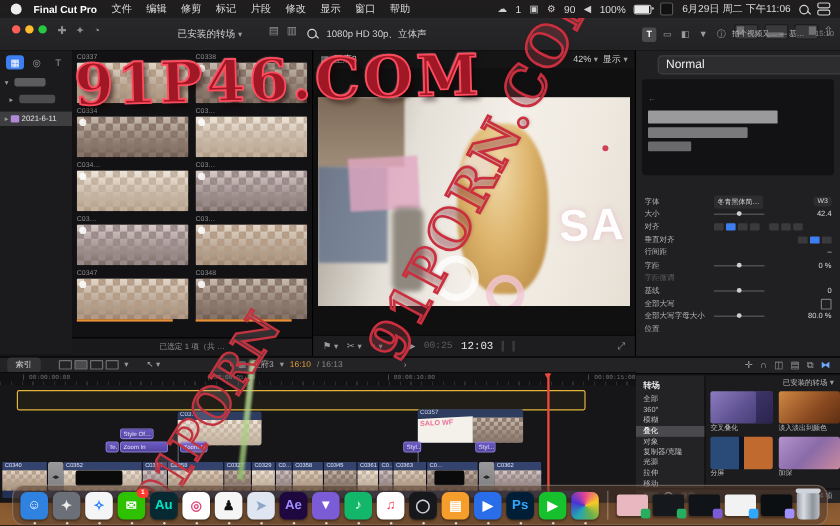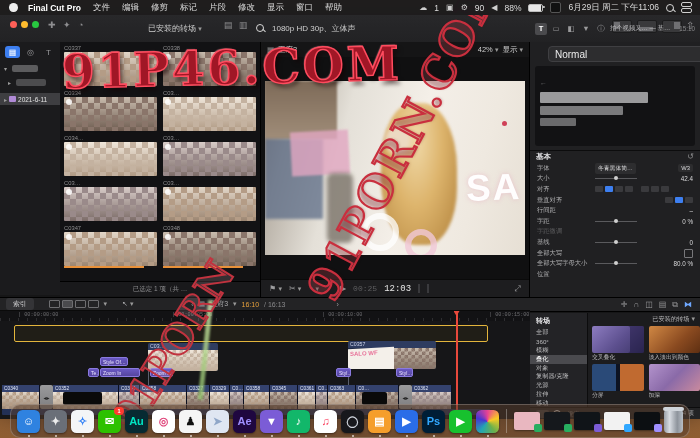--- a/index.html
+++ b/index.html
@@ -210,21 +210,21 @@
         <div class="mb-item" style="display: inline-block;">窗口</div>
         <div class="mb-item" style="display: inline-block;">帮助</div>
       </span>
     <span id="mb-status">
       <span class="st-ic">☁</span>
         <span>1</span>
       <span class="st-ic">▣</span>
       <span class="st-ic">⚙</span>
       <span>90</span>
       <span class="st-ic">◀</span>
-      <span>88%</span>
+      <span>100%</span>
       <span class="batt"></span>
       <span class="appblk"></span>
       <span>6月29日 周二 下午11:06</span>
       <span class="mag"></span>
       <span class="cc">
           <b></b>
           <b></b>
         </span>
     </span>
   </div>
@@ -362,24 +362,20 @@
       <div id="normal-box">
         <span>Normal</span>
         <span class="ud">▴<br>▾</span>
       </div>
       <div id="insp-text">
         <span class="arrow">←</span>
         <div class="blk" style="width:72%;height:11px;background:#9a9a9c"></div>
         <div class="blk" style="width:55%;height:9px;background:#7a7a7c"></div>
         <div class="blk" style="width:24%;height:8px;background:#6a6a6c"></div>
       </div>
-      <div id="insp-section">
-        <span>基本</span>
-        <span class="reset">↺</span>
-      </div>
       <div id="insp-rows">
           <div class="insp-row">
             <div class="insp-label">字体</div>
             <div class="insp-mid">
               <div class="fbox">冬青黑体简…</div>
               <div class="fbox" style="margin-left: auto;">W3</div>
             </div>
           </div>
           <div class="insp-row">
             <div class="insp-label">大小</div>

